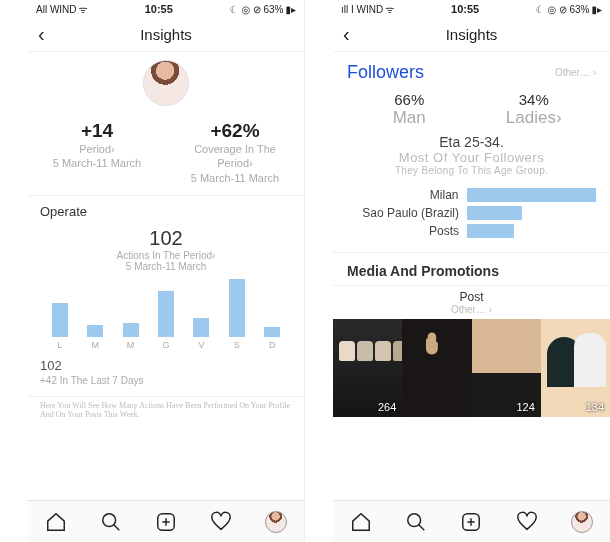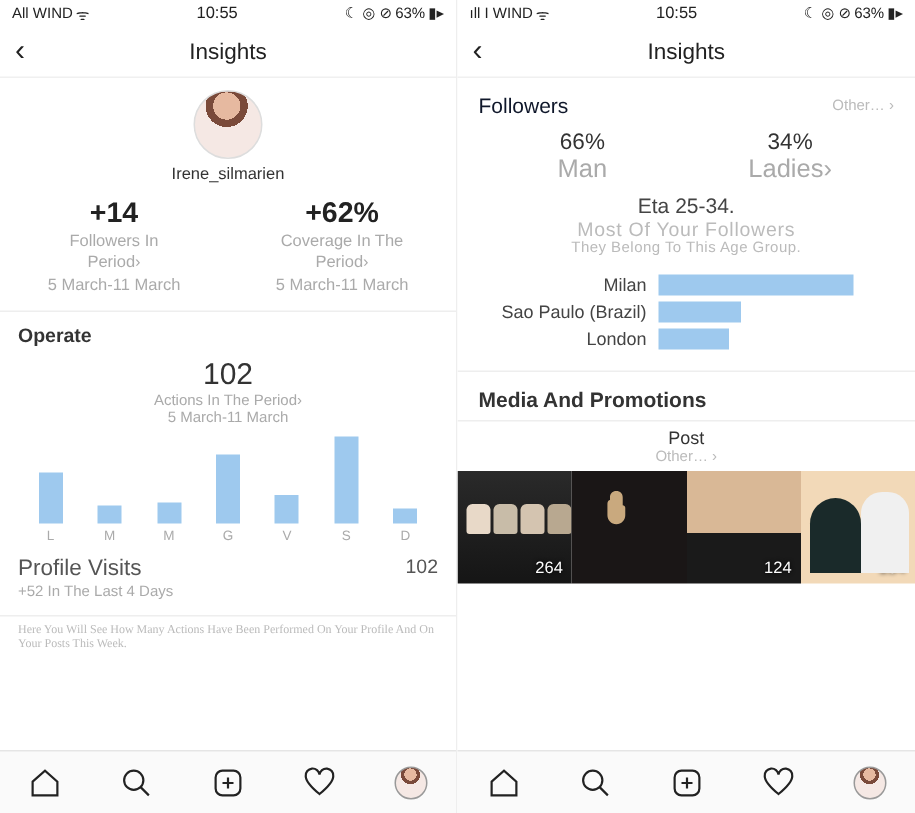--- a/index.html
+++ b/index.html
@@ -11,33 +11,34 @@
     display: flex;
     overflow: hidden;
   }
   .phone {
     width: 305px;
     height: 542px;
     background: #fff;
     display: flex;
     flex-direction: column;
     position: relative;
+    padding-left: 28px;
   }
   .phone.left { border-right: 1px solid #eee; }
   .status-bar {
     height: 18px;
     display: flex;
     justify-content: space-between;
     align-items: center;
     padding: 0 8px;
     font-size: 10px;
     color: #222;
   }
   .status-left, .status-right { display: flex; align-items: center; gap: 2px; }
-  .clock { font-weight: 400; font-size: 11px; }
+  .clock { font-weight: 700; font-size: 11px; }
   .header {
     height: 34px;
     display: flex;
     align-items: center;
     position: relative;
     border-bottom: 1px solid #f0f0f0;
   }
   .back {
     position: absolute;
     left: 10px;
@@ -64,21 +65,21 @@
     background: radial-gradient(circle at 48% 22%, #e6b9a0 0 22%, #7a4a3a 22% 34%, #f5e8e4 34% 100%);
     border: 1px solid #ddd;
   }
   .username { font-size: 11px; color: #333; font-weight: 500; }
   .stats-row { display: flex; padding: 6px 0 10px; }
   .stat { flex: 1; text-align: center; }
   .stat-big { font-size: 19px; font-weight: 600; color: #222; }
   .stat-label { font-size: 11px; color: #aaa; line-height: 1.3; }
   .divider { height: 1px; background: #eee; margin: 0; }
   .section-title {
-    font-size: 13px; color: #333; padding: 8px 12px 4px; font-weight: 700;
+    font-size: 13px; color: #333; padding: 8px 12px 4px; font-weight: 400;
   }
   .actions-block { text-align: center; padding: 4px 0 2px; }
   .actions-num { font-size: 20px; font-weight: 500; color: #333; }
   .actions-sub { font-size: 10px; color: #aaa; }
   .chart {
     height: 78px;
     display: flex;
     align-items: flex-end;
     justify-content: space-around;
     padding: 8px 14px 2px;
@@ -87,37 +88,37 @@
   .bar { width: 16px; background: #9ec9ee; }
   .bar-label { font-size: 9px; color: #aaa; margin-top: 3px; }
   .profile-visits { padding: 6px 12px 2px; display: flex; justify-content: space-between; }
   .pv-title { font-size: 15px; color: #555; font-weight: 300; }
   .pv-num { font-size: 13px; color: #555; }
   .pv-sub { padding: 0 12px 6px; font-size: 10px; color: #aaa; }
   .footnote { padding: 4px 12px 0; font-size: 8px; color: #bbb; line-height: 1.2; font-family: Liberation Serif, serif; }
 
   
   .followers-row { display: flex; justify-content: space-between; padding: 10px 14px 4px; align-items: center; }
-  .followers-title { font-size: 14px; color: #0f172a; }
+  .followers-title { font-size: 18px; color: #1d4ed8; }
   .other-link { font-size: 10px; color: #bbb; }
   .gender-row { display: flex; padding: 4px 14px 0; }
   .gender { flex: 1; text-align: center; }
   .gender-pct { font-size: 15px; color: #333; font-weight: 500; }
   .gender-lbl { font-size: 17px; color: #aaa; }
   .age-block { text-align: center; padding: 6px 14px 10px; }
   .age-title { font-size: 14px; color: #444; font-weight: 500; }
   .age-sub { font-size: 13px; color: #bbb; font-weight: 300; letter-spacing: 0.5px; }
   .age-note { font-size: 10px; color: #bbb; letter-spacing: 0.3px; }
   .city-row { display: flex; align-items: center; padding: 2px 14px; }
   .city-name { width: 120px; text-align: right; font-size: 12px; color: #444; padding-right: 8px; }
   .city-bar { height: 14px; background: #9ec9ee; }
   .media-title { font-size: 14px; color: #333; padding: 10px 14px 6px; font-weight: bold; }
   .post-row { display: flex; justify-content: space-between; padding: 4px 14px; align-items: center; flex-direction: column; }
   .post-title { font-size: 12px; color: #333; }
-  .thumbs { display: flex; height: 75px; }
+  .thumbs { display: flex; height: 98px; }
   .thumb { flex: 1; position: relative; background: #333; }
   .thumb .count {
     position: absolute; bottom: 4px; right: 6px;
     font-size: 11px; color: #fff; font-weight: 500;
     text-shadow: 0 0 3px #000;
   }
   .thumb1 { background: linear-gradient(#2a2a2a,#151515); }
   .funko {
     position:absolute; width:16px; height:20px; border-radius:4px 4px 2px 2px;
     background:#e8d9c8; top:22px;
@@ -173,27 +174,25 @@
   </div>
 
   <div class="header">
     <div class="back">‹</div>
     <div class="header-title">Insights</div>
   </div>
 
   <div class="content">
     <div class="avatar-block">
       <div class="avatar"></div>
-      <div class="username">Irene_silmarien</div>
     </div>
 
     <div class="stats-row">
       <div class="stat">
         <div class="stat-big">+14</div>
-        <div class="stat-label">Followers In</div>
         <div class="stat-label">Period›</div>
         <div class="stat-label">5 March-11 March</div>
       </div>
       <div class="stat">
         <div class="stat-big">+62%</div>
         <div class="stat-label">Coverage In The</div>
         <div class="stat-label">Period›</div>
         <div class="stat-label">5 March-11 March</div>
       </div>
     </div>
@@ -232,24 +231,23 @@
           <div class="bar" style="height:58px"></div>
           <div class="bar-label">S</div>
         </div>
         <div class="bar-col">
           <div class="bar" style="height:10px"></div>
           <div class="bar-label">D</div>
         </div>
       </div>
 
     <div class="profile-visits">
-      <div class="pv-title">Profile Visits</div>
       <div class="pv-num">102</div>
     </div>
-    <div class="pv-sub">+52 In The Last 4 Days</div>
+    <div class="pv-sub">+42 In The Last 7 Days</div>
     <div class="divider" style="margin-top:4px"></div>
     <div class="footnote">Here You Will See How Many Actions Have Been Performed On Your Profile And On Your Posts This Week.</div>
   </div>
 
   <div class="tabbar">
     <div class="tab-icon">
       <svg viewBox="0 0 24 24" fill="none" stroke-width="1.6">
           <path d="M3 11 L12 3 L21 11 V21 H3 Z"></path>
         </svg>
     </div>
@@ -320,21 +318,21 @@
     <div id="city-chart">
         <div class="city-row">
           <div class="city-name">Milan</div>
           <div class="city-bar" style="width:130px"></div>
         </div>
         <div class="city-row">
           <div class="city-name">Sao Paulo (Brazil)</div>
           <div class="city-bar" style="width:55px"></div>
         </div>
         <div class="city-row">
-          <div class="city-name">London</div>
+          <div class="city-name">Posts</div>
           <div class="city-bar" style="width:47px"></div>
         </div>
       </div>
 
     <div class="divider" style="margin-top:12px"></div>
     <div class="media-title">Media And Promotions</div>
     <div class="divider"></div>
 
     <div class="post-row">
       <div class="post-title">Post</div>

